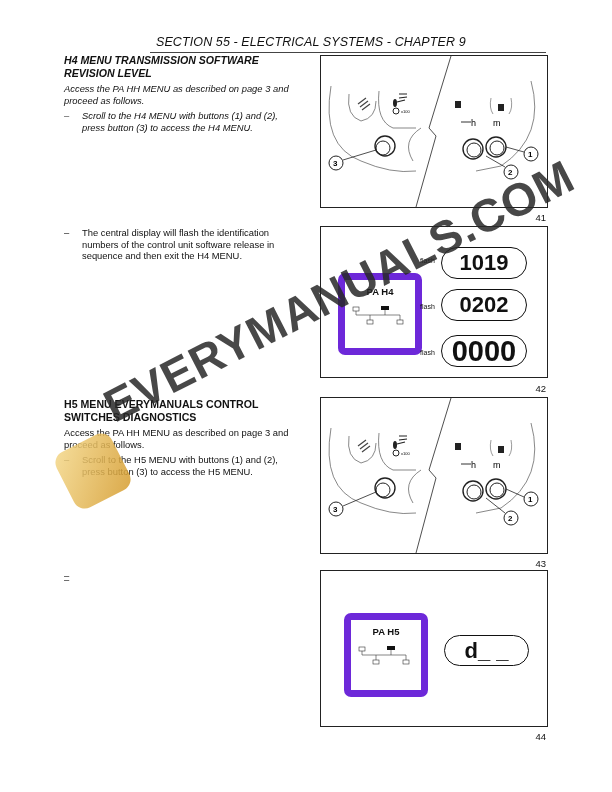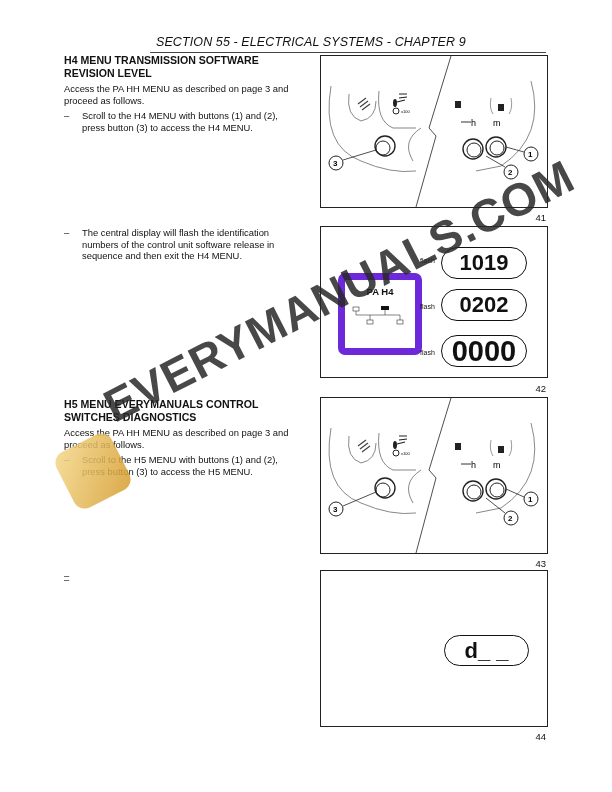--- a/index.html
+++ b/index.html
@@ -22,21 +22,21 @@
   .wmlogo{position:absolute;left:62px;top:440px;width:62px;height:62px;border-radius:12px;background:linear-gradient(135deg,#f4d88a,#d49a2a);opacity:0.85;transform:rotate(-27deg);}
 </style>
 </head>
 <body>
 
 <div class="hdr">
   <span class="title">SECTION 55 - ELECTRICAL SYSTEMS - CHAPTER 9</span>
   <span class="pnum">15</span>
 </div>
 
-<div class="col" style="top:54px;">
+<div class="col" style="top:54px;font-style:italic;">
   <div class="h">H4 MENU TRANSMISSION SOFTWARE REVISION LEVEL</div>
   <div class="p">Access the PA HH MENU as described on page 3 and proceed as follows.</div>
   <div class="li">
     <span class="dash">–</span>
     <span>Scroll to the H4 MENU with buttons (1) and (2), press button (3) to access the H4 MENU.</span>
   </div>
 </div>
 <div class="col" style="top:227px;">
   <div class="li">
     <span class="dash">–</span>
@@ -159,18 +159,28 @@
     <circle cx="190" cy="120" r="7" fill="#fff" stroke="#222"></circle>
       <text x="187" y="123" font-size="8" font-weight="bold" font-family="Liberation Sans, sans-serif">2</text>
     <circle cx="15" cy="111" r="7" fill="#fff" stroke="#222"></circle>
       <text x="12" y="114" font-size="8" font-weight="bold" font-family="Liberation Sans, sans-serif">3</text>
     <path d="M203 99 L185 91 M184 115 L165 100 M22 108 L55 94" stroke="#222" stroke-width="0.8"></path>
   </svg>
 </div>
 <div class="fignum" style="top:558px;">43</div>
 
 <div class="fig" style="top:570px;height:155px;">
+  <div class="panel" style="left:23px;top:42px;width:70px;height:70px;">
+    <div class="lbl">PA  H5</div>
+    <svg width="70" height="70" style="position:absolute;left:0;top:0;">
+      <rect x="8" y="27" width="6" height="4" fill="none" stroke="#333" stroke-width="0.6"></rect>
+      <path d="M11 31 L11 35 L55 35 M25 35 L25 40 M55 35 L55 40 M40 35 L40 30" stroke="#333" stroke-width="0.6" fill="none"></path>
+      <rect x="36" y="26" width="8" height="4" fill="#111"></rect>
+      <rect x="22" y="40" width="6" height="4" fill="none" stroke="#333" stroke-width="0.6"></rect>
+      <rect x="52" y="40" width="6" height="4" fill="none" stroke="#333" stroke-width="0.6"></rect>
+    </svg>
+  </div>
   <div class="pill" style="left:123px;top:64px;width:83px;height:29px;line-height:29px;font-size:22px;">d_ _</div>
 </div>
 <div class="fignum" style="top:731px;">44</div>
 
 <div class="wmlogo"></div>
 <div class="wm">EVERYMANUALS.COM</div>
 
 </body></html>

